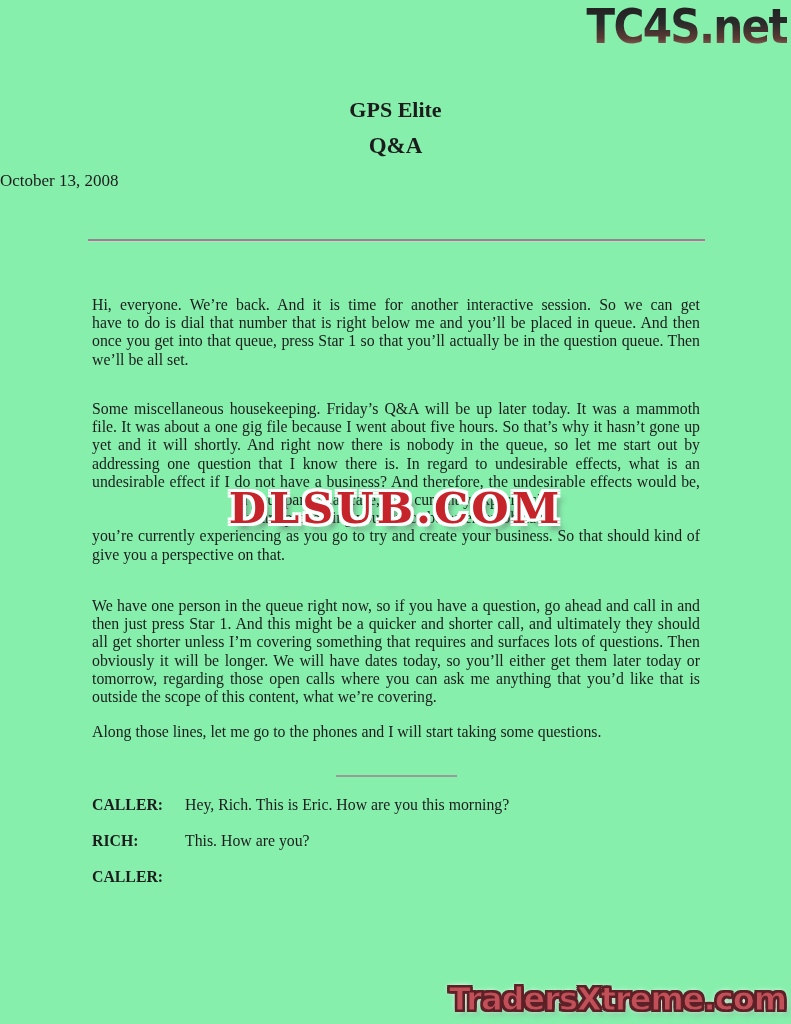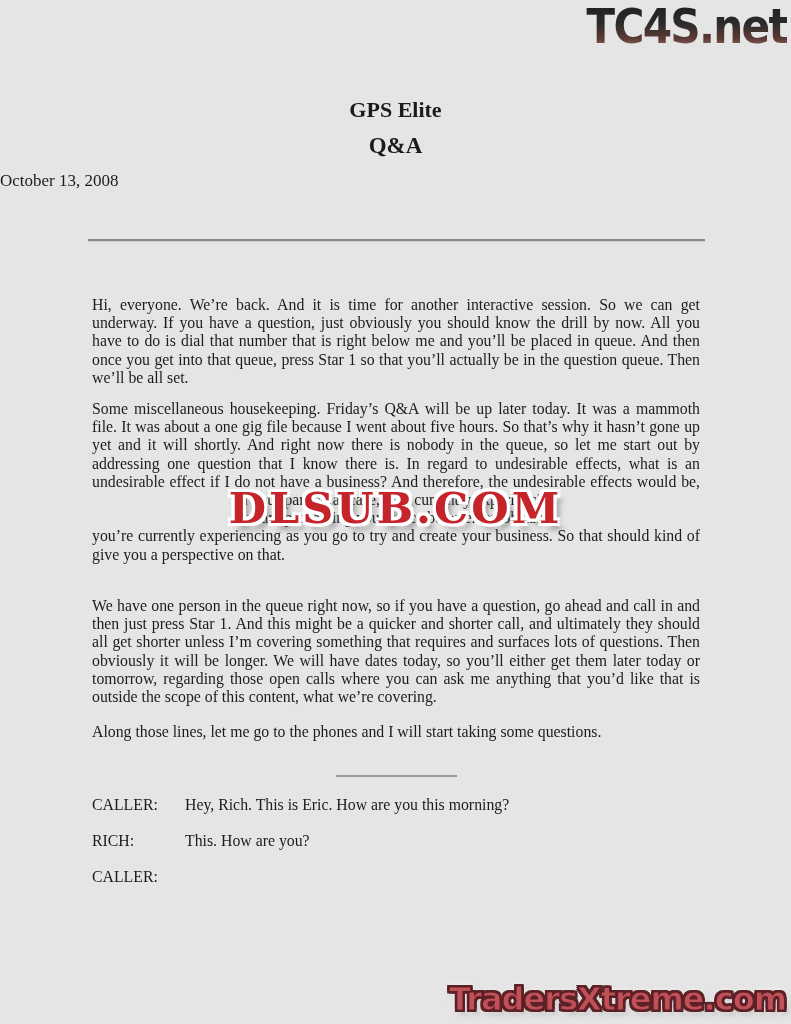--- a/index.html
+++ b/index.html
@@ -1,19 +1,19 @@
 <!DOCTYPE html>
 <html><head>
 <meta charset="utf-8">
 <style>
   html,body{margin:0;padding:0;background:#ffffff;}
   .page{
     position:relative;
     width:791px;height:1024px;
-    background:#e5e5e5;
+    background:#86efac;
     overflow:hidden;
     font-family:"Liberation Serif","DejaVu Serif",serif;
     color:#1c1c1c;
   }
 
   
   .top-logo{
     position:absolute;top:1px;right:4px;
     font-family:"DejaVu Sans","Liberation Sans",sans-serif;
     font-weight:800;font-size:48px;line-height:50px;
@@ -63,39 +63,38 @@
   .tline{text-align:justify;text-align-last:justify;}
   .tlast{text-align-last:left;}
   .tsplit{display:flex;justify-content:center;text-align:left;}
 
   .section-divider{position:absolute;top:775px;left:336px;width:121px;height:2px;
     background:#9a9a9a;}
 
   
   .drow{position:absolute;left:92px;width:608px;font-size:15.8px;line-height:18.2px;}
   .d0{top:796px}.d1{top:832px}.d2{top:868px}
-  .speaker{position:absolute;left:0;top:0;font-weight:normal;}
+  .speaker{position:absolute;left:0;top:0;font-weight:bold;}
   .dtext{margin-left:93px;width:515px;}
 </style>
 </head>
 <body>
 
 <div class="page">
 
   <div class="top-logo">TC4S.net</div>
 
   <div class="doc-title">GPS Elite</div>
   <div class="doc-subtitle">Q&amp;A</div>
   <div class="doc-date">October 13, 2008</div>
 
   <div class="rule-top"></div>
 
   <div class="para p0">
       <div class="tline">Hi, everyone.  We’re back.  And it is time for another interactive session.  So we can get</div>
-      <div class="tline">underway.  If you have a question, just obviously you should know the drill by now.  All you</div>
       <div class="tline">have to do is dial that number that is right below me and you’ll be placed in queue.  And then</div>
       <div class="tline">once you get into that queue, press Star 1 so that you’ll actually be in the question queue.  Then</div>
       <div class="tline tlast">we’ll be all set.</div>
     </div>
   <div class="para p1">
       <div class="tline">Some miscellaneous housekeeping.  Friday’s Q&amp;A will be up later today.  It was a mammoth</div>
       <div class="tline">file.  It was about a one gig file because I went about five hours.  So that’s why it hasn’t gone up</div>
       <div class="tline">yet and it will shortly.  And right now there is nobody in the queue, so let me start out by</div>
       <div class="tline">addressing one question that I know there is.  In regard to undesirable effects, what is an</div>
       <div class="tline">undesirable effect if I do not have a business?  And therefore, the undesirable effects would be,</div>

